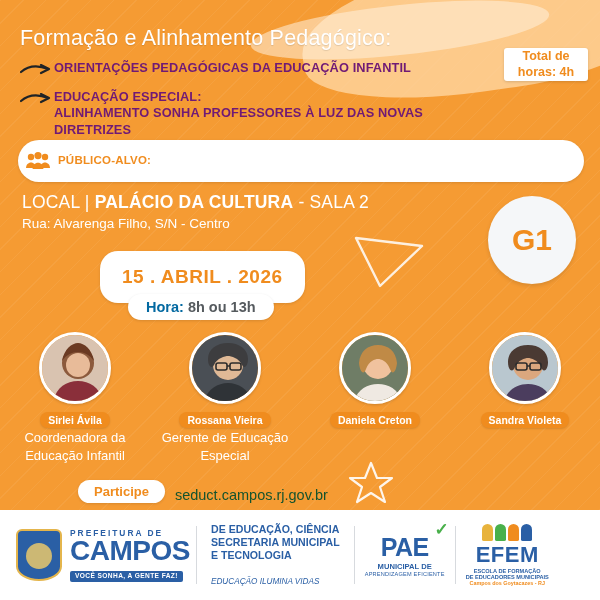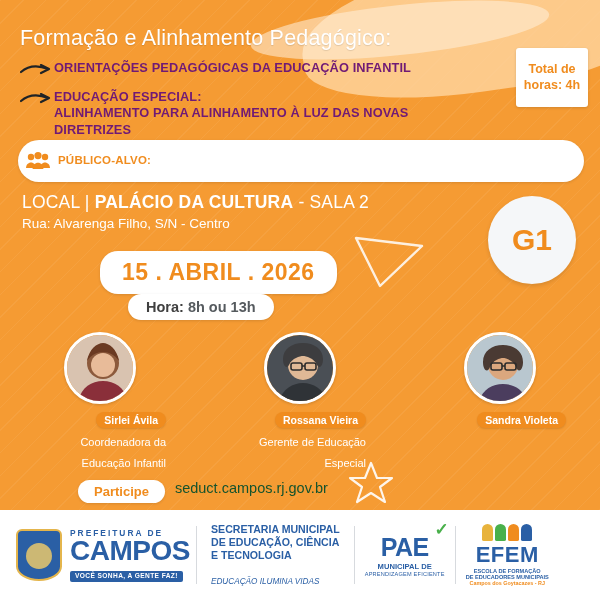--- a/index.html
+++ b/index.html
@@ -53,21 +53,21 @@
     position: absolute; left: 20px; top: 26px;
     font-size: 21.5px; color: #ffffff;
     font-weight: 400;
     letter-spacing: .2px;
     text-shadow: 0 1px 1px rgba(0,0,0,.12);
   }
 
   
   .hours-badge {
     position: absolute; right: 12px; top: 48px;
-    width: 72px; padding: 14px 6px;
+    width: 84px; padding: 1px 6px;
     background: #ffffff;
     color: #f08c1e;
     font-weight: bold;
     font-size: 12.5px;
     text-align: center;
     line-height: 1.25;
     border-radius: 3px;
     box-shadow: 0 1px 3px rgba(0,0,0,.15);
   }
 
@@ -124,74 +124,74 @@
     background: #f5f7f9;
     display: flex; align-items: center; justify-content: center;
     color: #f08c1e; font-size: 30px; font-weight: bold;
     box-shadow: 0 2px 4px rgba(0,0,0,.12);
   }
 
   
   .date-pill {
     position: absolute; left: 100px; top: 251px;
     background: #ffffff; color: #f08c1e;
-    font-size: 23px; font-weight: bold;
-    padding: 8px 22px; border-radius: 18px;
+    font-size: 19px; font-weight: bold;
+    padding: 15px 22px; border-radius: 18px;
     letter-spacing: .5px;
     box-shadow: 0 1px 3px rgba(0,0,0,.12);
   }
   
   .hour-pill {
     position: absolute; left: 128px; top: 294px;
     background: #ffffff;
     font-size: 14.5px; font-weight: bold;
     padding: 5px 18px; border-radius: 16px;
     box-shadow: 0 1px 3px rgba(0,0,0,.12);
   }
-  .hour-pill .lbl { color: #404040; }
+  .hour-pill .lbl { color: #0369a1; }
   .hour-pill .val { color: #555a5e; }
 
   
   .tri-deco {
     position: absolute; left: 352px; top: 228px;
     width: 74px; height: 62px; opacity: .85; z-index: 1;
   }
   .star-deco {
     position: absolute; left: 348px; top: 460px;
     width: 46px; height: 46px; opacity: .9; z-index: 1;
   }
 
   
   .speakers {
     position: absolute; left: 0; top: 332px; width: 600px;
     display: flex; justify-content: space-around; align-items: flex-start;
   }
-  .speaker { width: 132px; text-align: right; }
+  .speaker { width: 132px; text-align: center; }
   .avatar {
     width: 72px; height: 72px; border-radius: 50%;
     margin: 0 auto; border: 3px solid #ffffff;
     overflow: hidden; position: relative;
     box-shadow: 0 1px 3px rgba(0,0,0,.18);
   }
   .sp-name {
     margin-top: 8px;
     font-size: 10.5px; font-weight: bold; color: #ffffff;
     background: #f08c1e;
     display: inline-block;
     padding: 2px 8px; border-radius: 9px;
     box-shadow: 0 1px 2px rgba(0,0,0,.12);
   }
   .sp-role {
-    font-size: 11px; color: #ffffff; line-height: 1.2; margin-top: 8px;
+    font-size: 13px; color: #ffffff; line-height: 1.2; margin-top: 2px;
   }
 
   
   .participe {
     position: absolute; left: 78px; top: 480px;
-    display: flex; align-items: flex-start;
+    display: flex; align-items: flex-end;
   }
   .part-pill {
     background: #ffffff; color: #f08c1e;
     font-weight: bold; font-size: 13px;
     padding: 4px 16px; border-radius: 14px;
     box-shadow: 0 1px 3px rgba(0,0,0,.12);
   }
   .part-url {
     color: #14532d; font-size: 14.5px; margin-left: 10px;
   }
@@ -277,21 +277,21 @@
       </div>
       <div class="bullet-row">
         <div class="arrow">
           <svg width="32" height="12" viewBox="0 0 32 12" aria-hidden="true">
             <path d="M1 8 C8 2, 18 1, 28 5" stroke="#1f2326" stroke-width="2.2" fill="none" stroke-linecap="round"></path>
             <path d="M21 1 L29 5 L21 9" stroke="#1f2326" stroke-width="2.2" fill="none" stroke-linecap="round" stroke-linejoin="round"></path>
           </svg>
         </div>
         <div class="bullet-text">
           <div>EDUCAÇÃO ESPECIAL:</div>
-          <div>ALINHAMENTO PARA ALINHAMENTO À LUZ DAS NOVAS</div>
+          <div>ALINHAMENTO SONHA PROFESSORES À LUZ DAS NOVAS</div>
           <div>DIRETRIZES</div>
         </div>
       </div>
     </div>
 
     <div class="audience">
       <div class="audience-icon">
         <svg width="26" height="20" viewBox="0 0 26 20" aria-hidden="true">
           <circle cx="6" cy="6" r="3.2" fill="#f08c1e"></circle>
           <circle cx="13" cy="4.6" r="3.6" fill="#f08c1e"></circle>
@@ -358,20 +358,31 @@
             <rect x="24" y="28" width="11" height="7" rx="2" fill="none" stroke="#2b2b2b" stroke-width="1.6"></rect>
             <rect x="38" y="28" width="11" height="7" rx="2" fill="none" stroke="#2b2b2b" stroke-width="1.6"></rect>
             <line x1="35" y1="31" x2="38" y2="31" stroke="#2b2b2b" stroke-width="1.6"></line>
           </svg>
         </div>
         <div class="sp-name">Rossana Vieira</div>
         <div class="sp-role">Gerente de Educação</div>
         <div class="sp-role">Especial</div>
       </div>
 
+      <div class="speaker">
+        <div class="avatar">
+          <svg width="72" height="72" viewBox="0 0 72 72" aria-hidden="true">
+            <rect width="72" height="72" fill="#6f7d66"></rect>
+            <circle cx="36" cy="29" r="15" fill="#f0c29e"></circle>
+            <path d="M17 28c1-12 9-18 19-18s18 6 19 18c-1 10-5 12-7 6-3-8-9-10-12-10s-9 2-12 10c-2 6-6 4-7-6z" fill="#c08a46"></path>
+            <path d="M10 72c3-16 14-23 26-23s23 7 26 23z" fill="#efe9e2"></path>
+          </svg>
+        </div>
+        <div class="sp-name">Daniela Creton</div>
+      </div>
 
       <div class="speaker">
         <div class="avatar">
           <svg width="72" height="72" viewBox="0 0 72 72" aria-hidden="true">
             <rect width="72" height="72" fill="#b9c7cf"></rect>
             <circle cx="36" cy="30" r="15" fill="#dba77e"></circle>
             <path d="M16 27c0-11 9-17 20-17s20 6 20 17c0 9-5 11-7 5-3-7-10-9-13-9s-10 2-13 9c-2 6-7 4-7-5z" fill="#4a3a33"></path>
             <path d="M10 72c3-16 14-23 26-23s23 7 26 23z" fill="#4b3d5e"></path>
             <rect x="24" y="28" width="11" height="7" rx="2" fill="none" stroke="#2b2b2b" stroke-width="1.6"></rect>
             <rect x="38" y="28" width="11" height="7" rx="2" fill="none" stroke="#2b2b2b" stroke-width="1.6"></rect>
@@ -403,22 +414,22 @@
       <div class="campos-txt">
         <div class="campos-pref">PREFEITURA DE</div>
         <div class="campos-main">CAMPOS</div>
         <div class="campos-slog">VOCÊ SONHA, A GENTE FAZ!</div>
       </div>
     </div>
 
     <div class="f-div"></div>
 
     <div class="f-sec">
+      <div class="sec-l1">DE EDUCAÇÃO, CIÊNCIA</div>
       <div class="sec-l1">SECRETARIA MUNICIPAL</div>
-      <div class="sec-l1">DE EDUCAÇÃO, CIÊNCIA</div>
       <div class="sec-l1">E TECNOLOGIA</div>
       <div class="sec-l2">EDUCAÇÃO ILUMINA VIDAS</div>
     </div>
 
     <div class="f-div"></div>
 
     <div class="f-pae">
       <div class="pae-check">✓</div>
       <div class="pae-main">PAE</div>
       <div class="pae-sub1">MUNICIPAL DE</div>

